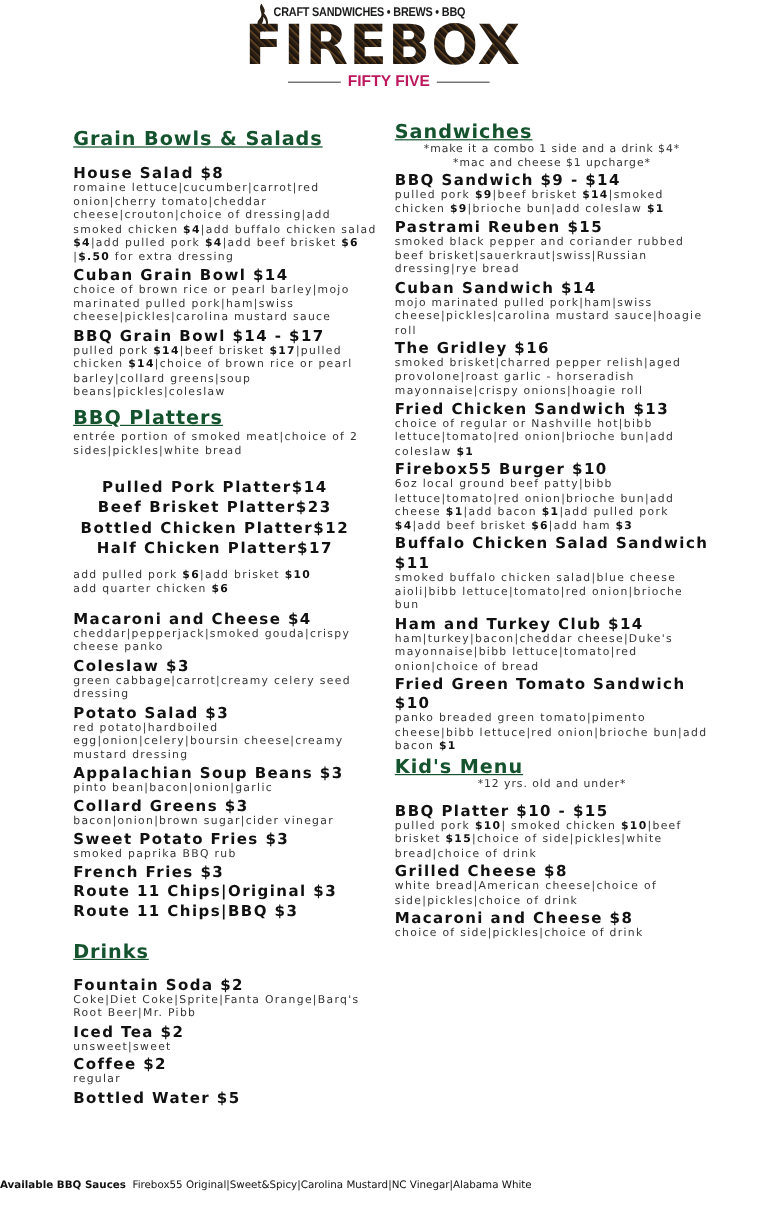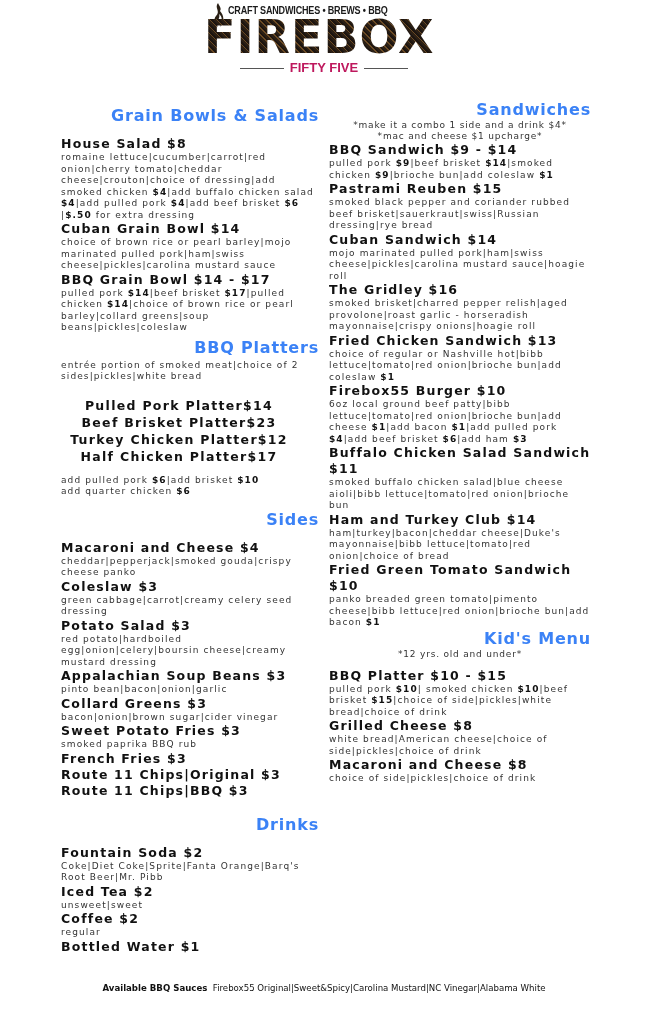--- a/index.html
+++ b/index.html
@@ -12,28 +12,28 @@
            font-size:46px; letter-spacing:1px; line-height:46px; color:#2a2016;
            background: repeating-linear-gradient(45deg,#2b1f14 0 2px,#6b4a24 2px 3px,#1d1510 3px 5px);
            -webkit-background-clip:text; background-clip:text; -webkit-text-fill-color:transparent;
            transform:scaleX(1.0); white-space:nowrap; }
   .fifty { position:absolute; left:204px; top:60px; width:240px; text-align:center;
            font-family:"Liberation Sans", sans-serif; font-weight:bold; font-size:13px; color:#be185d; }
   .fifty .rule { display:inline-block; width:44px; height:1px; background:#555; vertical-align:middle; margin:0 6px; }
   .col { position:absolute; top:100px; }
   .col-left { left:61px; width:258px; }
   .col-right { left:329px; width:262px; }
-  .sec-title { text-align:right; font-weight:bold; font-size:16px; color:#3b82f6; letter-spacing:0.8px; margin:0; line-height:20px; }
+  .sec-title { text-align:left; font-weight:bold; font-size:16px; color:#14532d; letter-spacing:0.8px; margin:0; line-height:20px;text-decoration:underline; }
   .note { text-align:center; font-size:9px; color:#333; letter-spacing:0.8px; line-height:11px; }
   .item-name { font-weight:bold; font-size:12.5px; letter-spacing:1.2px; line-height:16px; color:#111; }
   .item-desc { font-size:9px; letter-spacing:1.1px; line-height:11.5px; color:#333; }
   .item-desc b { color:#111; }
   .platter-row { display:flex; justify-content:center; font-weight:bold; font-size:12.5px;
                  letter-spacing:1.3px; line-height:17px; color:#111; width:236px; }
-  .footer1 { position:absolute; top:983px; left:0; width:648px; text-align:center; font-size:8.6px; color:#111; white-space:nowrap; }
+  .footer1 { position:absolute; top:983px; left:0; width:648px; font-size:8.6px; color:#111; white-space:nowrap; }
   .footer1 b { font-weight:bold; }
   .footer2 { position:absolute; top:1003px; left:0; width:648px; text-align:center; font-size:9px; color:#111; font-weight:bold;margin-top:33px; }
 </style>
 </head>
 <body>
 
 <div>
   <svg class="flame" viewBox="0 0 14 24">
     <path d="M7 0 C3 5 10 8 5 13 C2 16 4 22 7 24 C4 18 10 16 8 11 C12 14 11 19 9 24 C14 19 13 12 9 8 C11 5 8 3 7 0Z" fill="#2a2016"></path>
   </svg>
@@ -71,37 +71,36 @@
     <div id="platter-rows">
         <div class="platter-row">
           <span>Pulled Pork Platter</span>
           <span>$14</span>
         </div>
         <div class="platter-row">
           <span>Beef Brisket Platter</span>
           <span>$23</span>
         </div>
         <div class="platter-row">
-          <span>Turkey Chicken Platter</span>
+          <span>Bottled Chicken Platter</span>
           <span>$12</span>
         </div>
         <div class="platter-row">
           <span>Half Chicken Platter</span>
           <span>$17</span>
         </div>
       </div>
     <div style="height:10px"></div>
     <div class="item-desc" style="">
       <div>add pulled pork <b>$6</b>|add brisket <b>$10</b></div>
       <div>add quarter chicken <b>$6</b></div>
     </div>
   </div>
 
   <div>
-    <h2 class="sec-title" style="margin-top:12px">Sides</h2>
     <div style="height:10px"></div>
     <div id="sides-list">
         <div>
           <div class="item-name">Macaroni and Cheese $4</div>
           <div class="item-desc">cheddar|pepperjack|smoked gouda|crispy cheese panko</div>
         </div>
         <div>
           <div class="item-name">Coleslaw $3</div>
           <div class="item-desc">green cabbage|carrot|creamy celery seed dressing</div>
         </div>
@@ -143,21 +142,21 @@
         </div>
         <div>
           <div class="item-name">Iced Tea $2</div>
           <div class="item-desc">unsweet|sweet</div>
         </div>
         <div>
           <div class="item-name">Coffee $2</div>
           <div class="item-desc">regular</div>
         </div>
         <div>
-          <div class="item-name">Bottled Water $1</div>
+          <div class="item-name">Bottled Water $5</div>
         </div>
       </div>
   </div>
 </div>
 
 <div class="col col-right">
   <div>
     <h2 class="sec-title" style="margin-top:0px">Sandwiches</h2>
     <div class="note">*make it a combo 1 side and a drink $4*</div>
     <div class="note">*mac and cheese $1 upcharge*</div>

